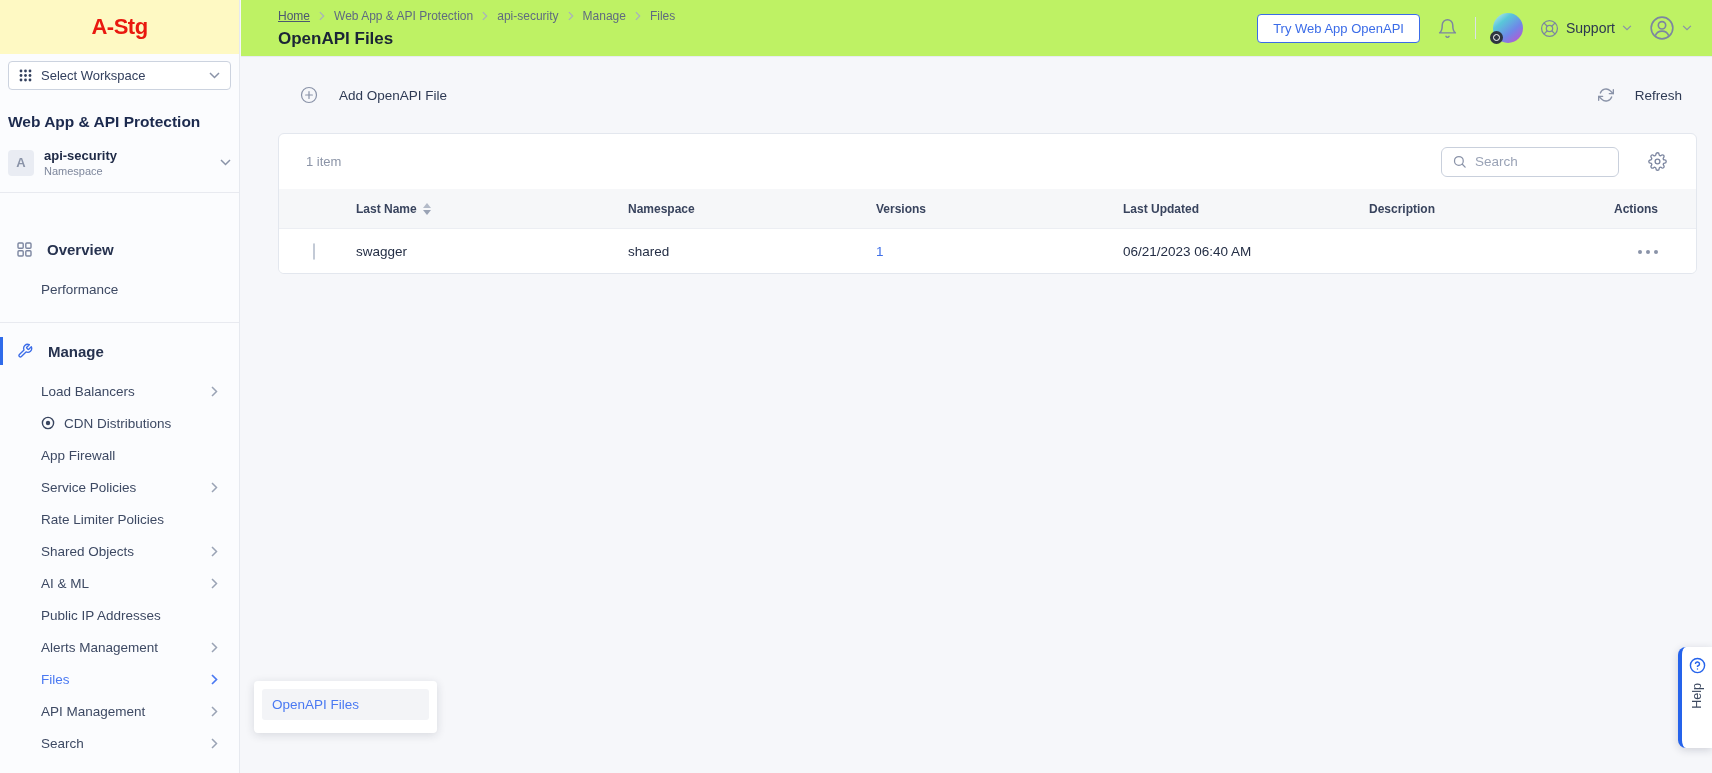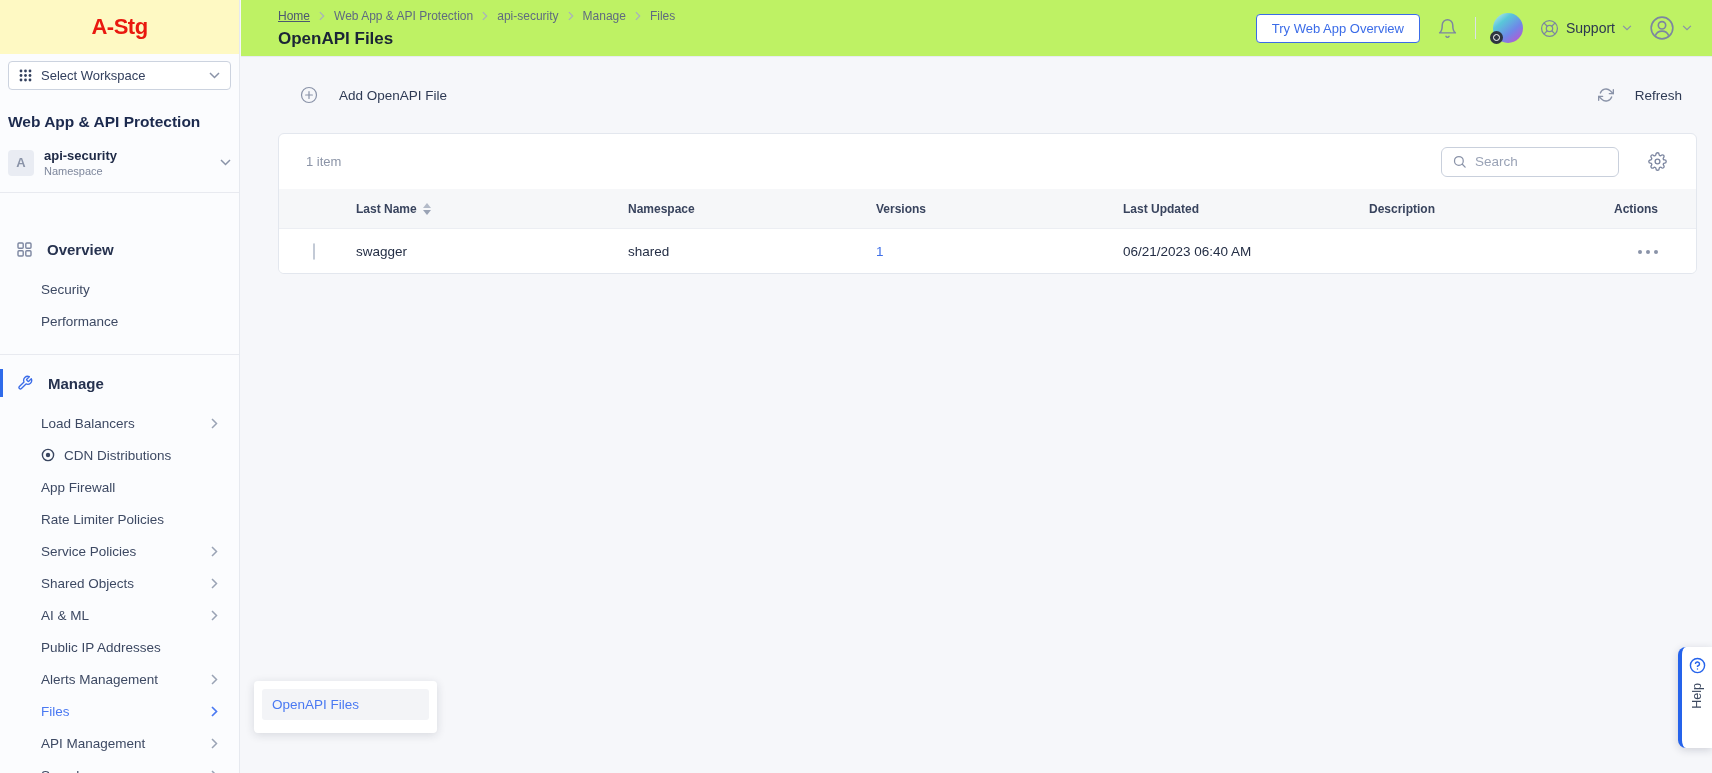--- a/index.html
+++ b/index.html
@@ -219,23 +219,20 @@
         <rect x="1" y="1" width="5.2" height="5.2" rx="1"></rect>
           <rect x="8.8" y="1" width="5.2" height="5.2" rx="1"></rect>
         <rect x="1" y="8.8" width="5.2" height="5.2" rx="1"></rect>
           <rect x="8.8" y="8.8" width="5.2" height="5.2" rx="1"></rect>
       </svg>
     </span>
     <span>Overview</span>
   </div>
   <div class="spacer8"></div>
   <div class="nav-item">
-    <span class="nav-label">Security</span>
-  </div>
-  <div class="nav-item">
     <span class="nav-label">Performance</span>
   </div>
 
   <hr class="side-divider div2">
 
   <div class="nav-header manage">
     <span>
       <svg width="16" height="16" viewBox="0 0 24 24" fill="none" stroke="#3b6ce8" stroke-width="2" stroke-linecap="round" stroke-linejoin="round">
         <path d="M14.7 6.3a1 1 0 0 0 0 1.4l1.6 1.6a1 1 0 0 0 1.4 0l3.77-3.77a6 6 0 0 1-7.94 7.94l-6.91 6.91a2.12 2.12 0 0 1-3-3l6.91-6.91a6 6 0 0 1 7.94-7.94l-3.76 3.76z"></path>
       </svg>
@@ -260,29 +257,29 @@
             <circle cx="7" cy="7" r="2.2" fill="#39455f" stroke="none"></circle>
         </svg>
       </span>
       <span>CDN Distributions</span>
     </span>
   </div>
   <div class="nav-item">
     <span class="nav-label">App Firewall</span>
   </div>
   <div class="nav-item">
+    <span class="nav-label">Service Policies</span>
+    <span class="chev">
+      <svg width="7" height="11" viewBox="0 0 7 11" fill="none" stroke="#9aa3b5" stroke-width="1.5">
+          <path d="M1 1l4.5 4.5L1 10"></path>
+        </svg>
+    </span>
+  </div>
+  <div class="nav-item">
     <span class="nav-label">Rate Limiter Policies</span>
-  </div>
-  <div class="nav-item">
-    <span class="nav-label">Service Policies</span>
-    <span class="chev">
-      <svg width="7" height="11" viewBox="0 0 7 11" fill="none" stroke="#9aa3b5" stroke-width="1.5">
-          <path d="M1 1l4.5 4.5L1 10"></path>
-        </svg>
-    </span>
   </div>
   <div class="nav-item">
     <span class="nav-label">Shared Objects</span>
     <span class="chev">
       <svg width="7" height="11" viewBox="0 0 7 11" fill="none" stroke="#9aa3b5" stroke-width="1.5">
           <path d="M1 1l4.5 4.5L1 10"></path>
         </svg>
     </span>
   </div>
   <div class="nav-item">
@@ -360,21 +357,21 @@
           <svg width="6" height="10" viewBox="0 0 7 11" fill="none" stroke="#a8b0bf" stroke-width="1.4">
             <path d="M1 1l4.5 4.5L1 10"></path>
           </svg>
         </span>
       <span class="crumb">Files</span>
     </div>
     <div class="page-title">OpenAPI Files</div>
   </div>
 
   <div class="topbar-right">
-    <button class="try-btn">Try Web App Overview</button>
+    <button class="try-btn">Try Web App OpenAPI</button>
     <span class="icon-btn">
       <svg width="21" height="21" viewBox="0 0 24 24" fill="none" stroke="#7c86a0" stroke-width="1.7" stroke-linecap="round" stroke-linejoin="round">
         <path d="M18 8A6 6 0 0 0 6 8c0 7-3 9-3 9h18s-3-2-3-9"></path>
           <path d="M13.73 21a2 2 0 0 1-3.46 0"></path>
       </svg>
     </span>
     <span class="vert-div"></span>
     <span class="tenant-avatar">
       <span class="tenant-badge"></span>
     </span>

